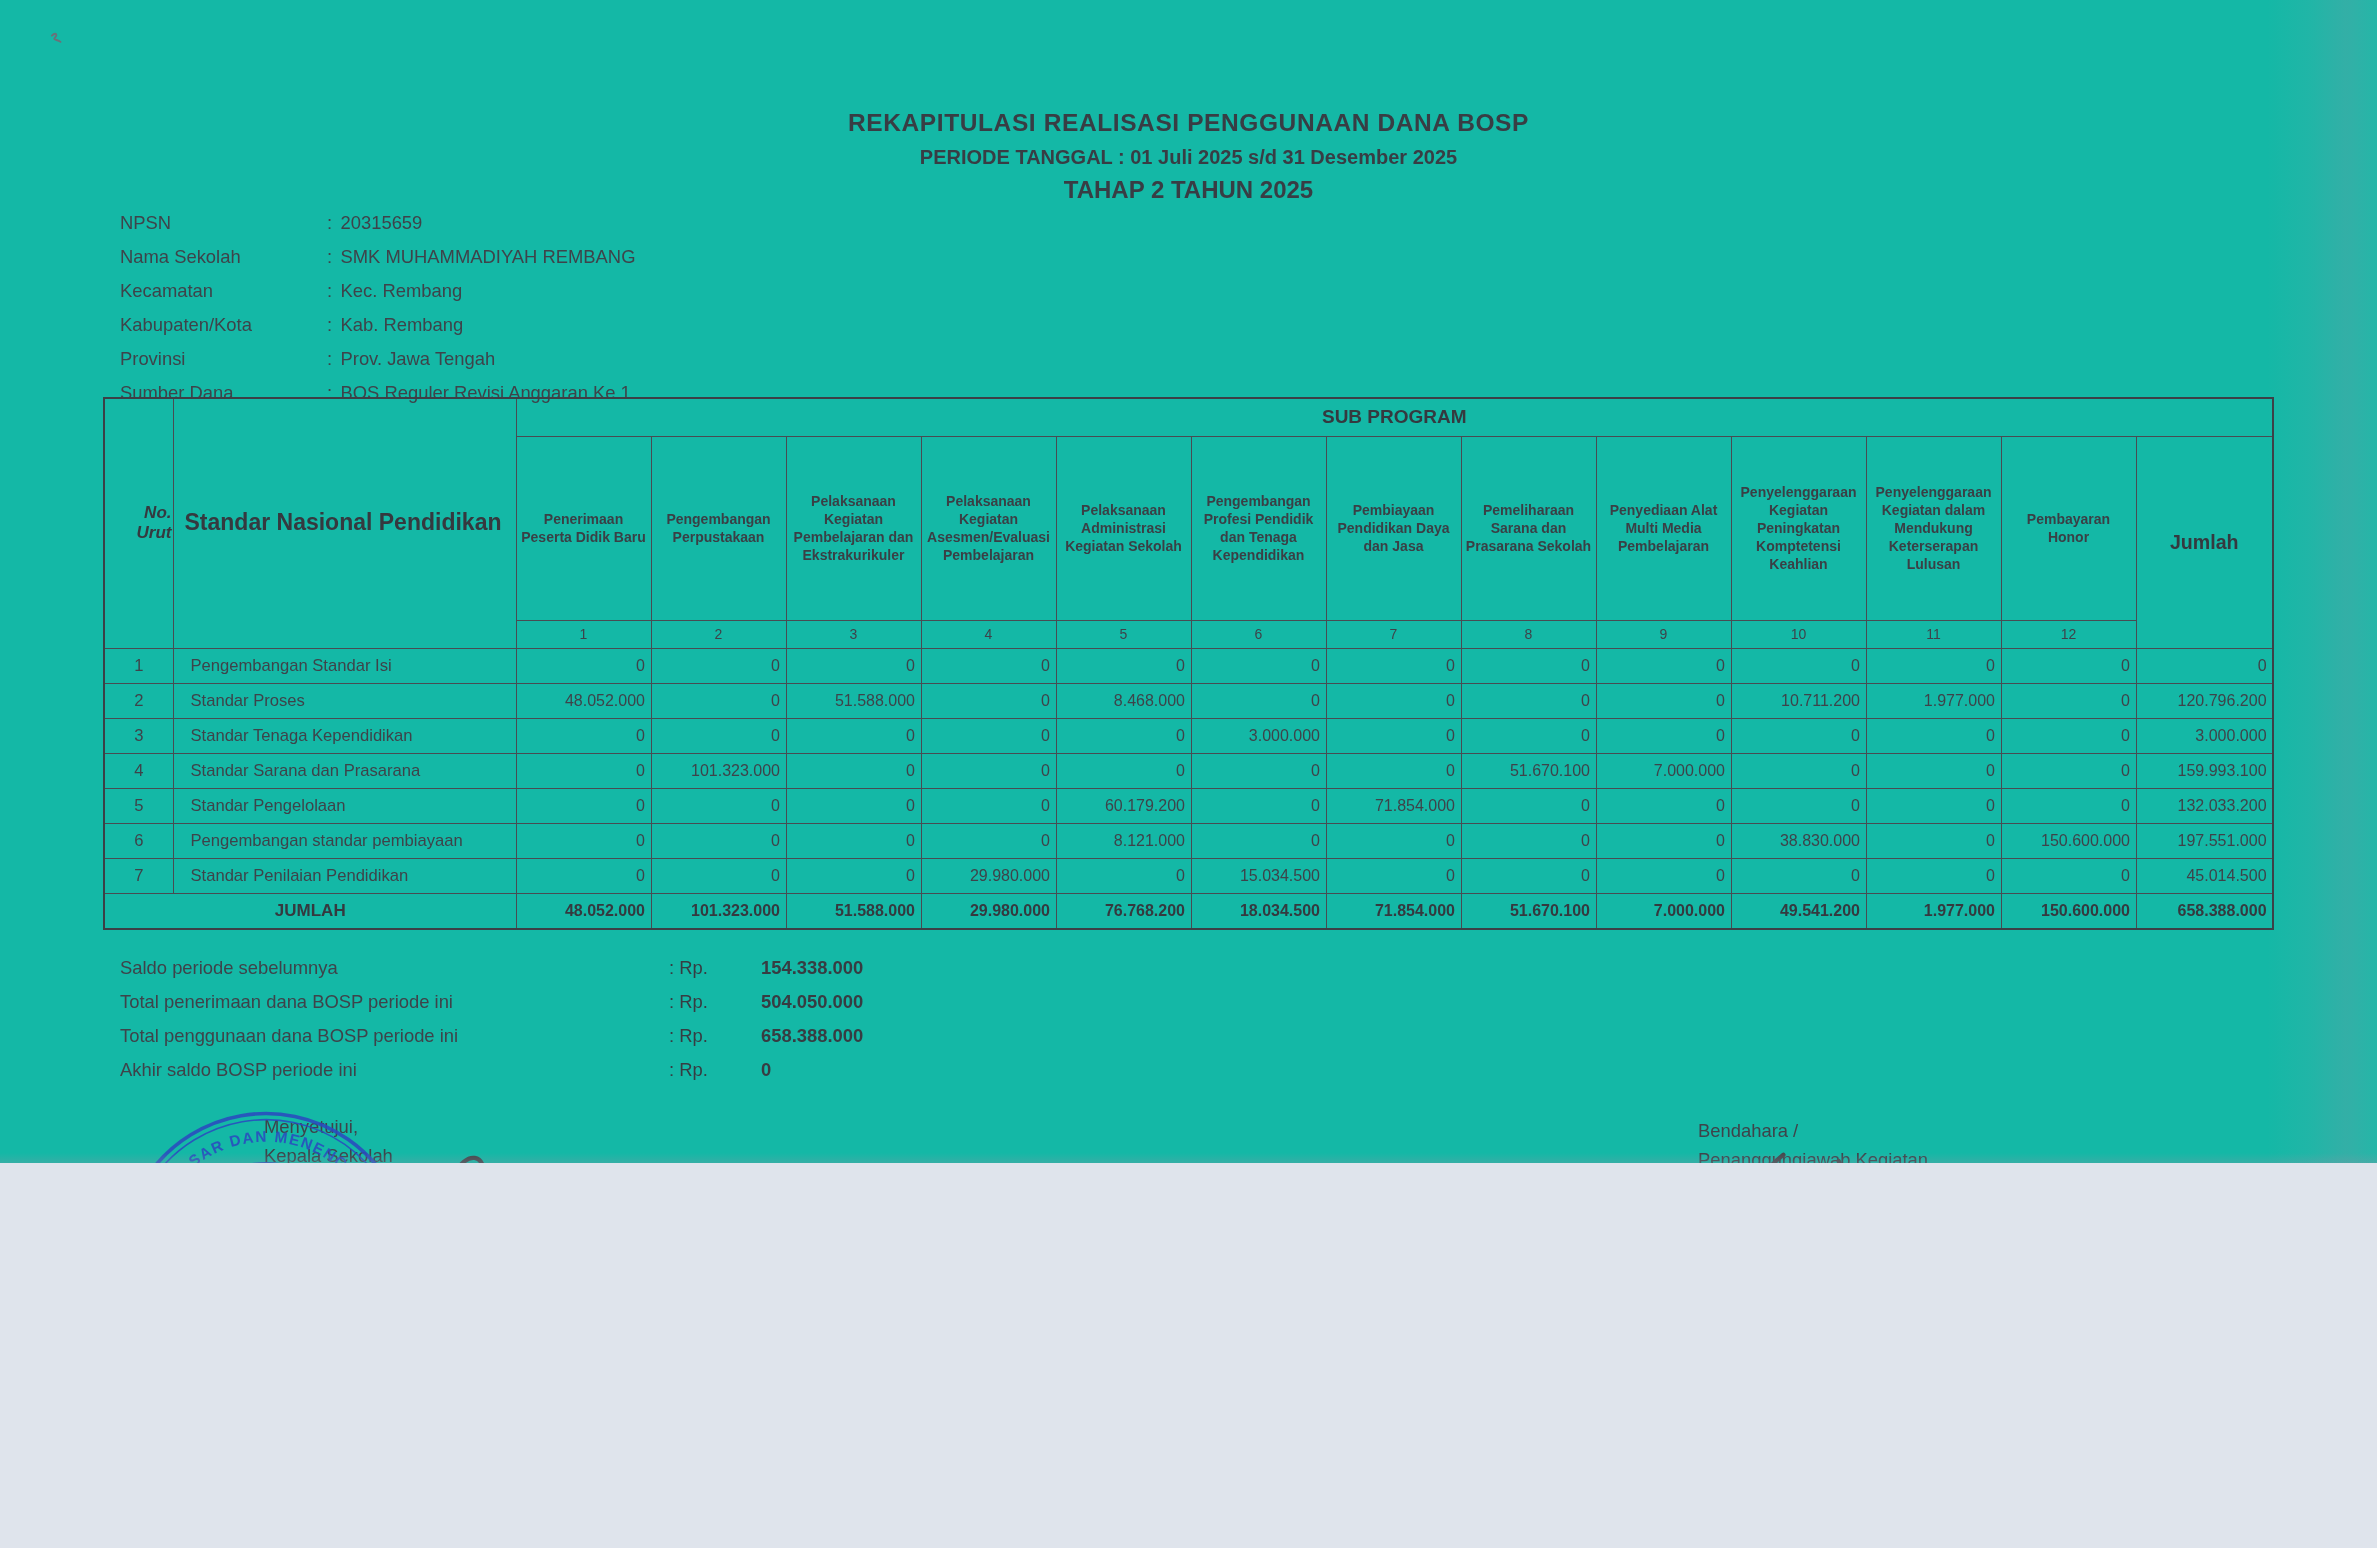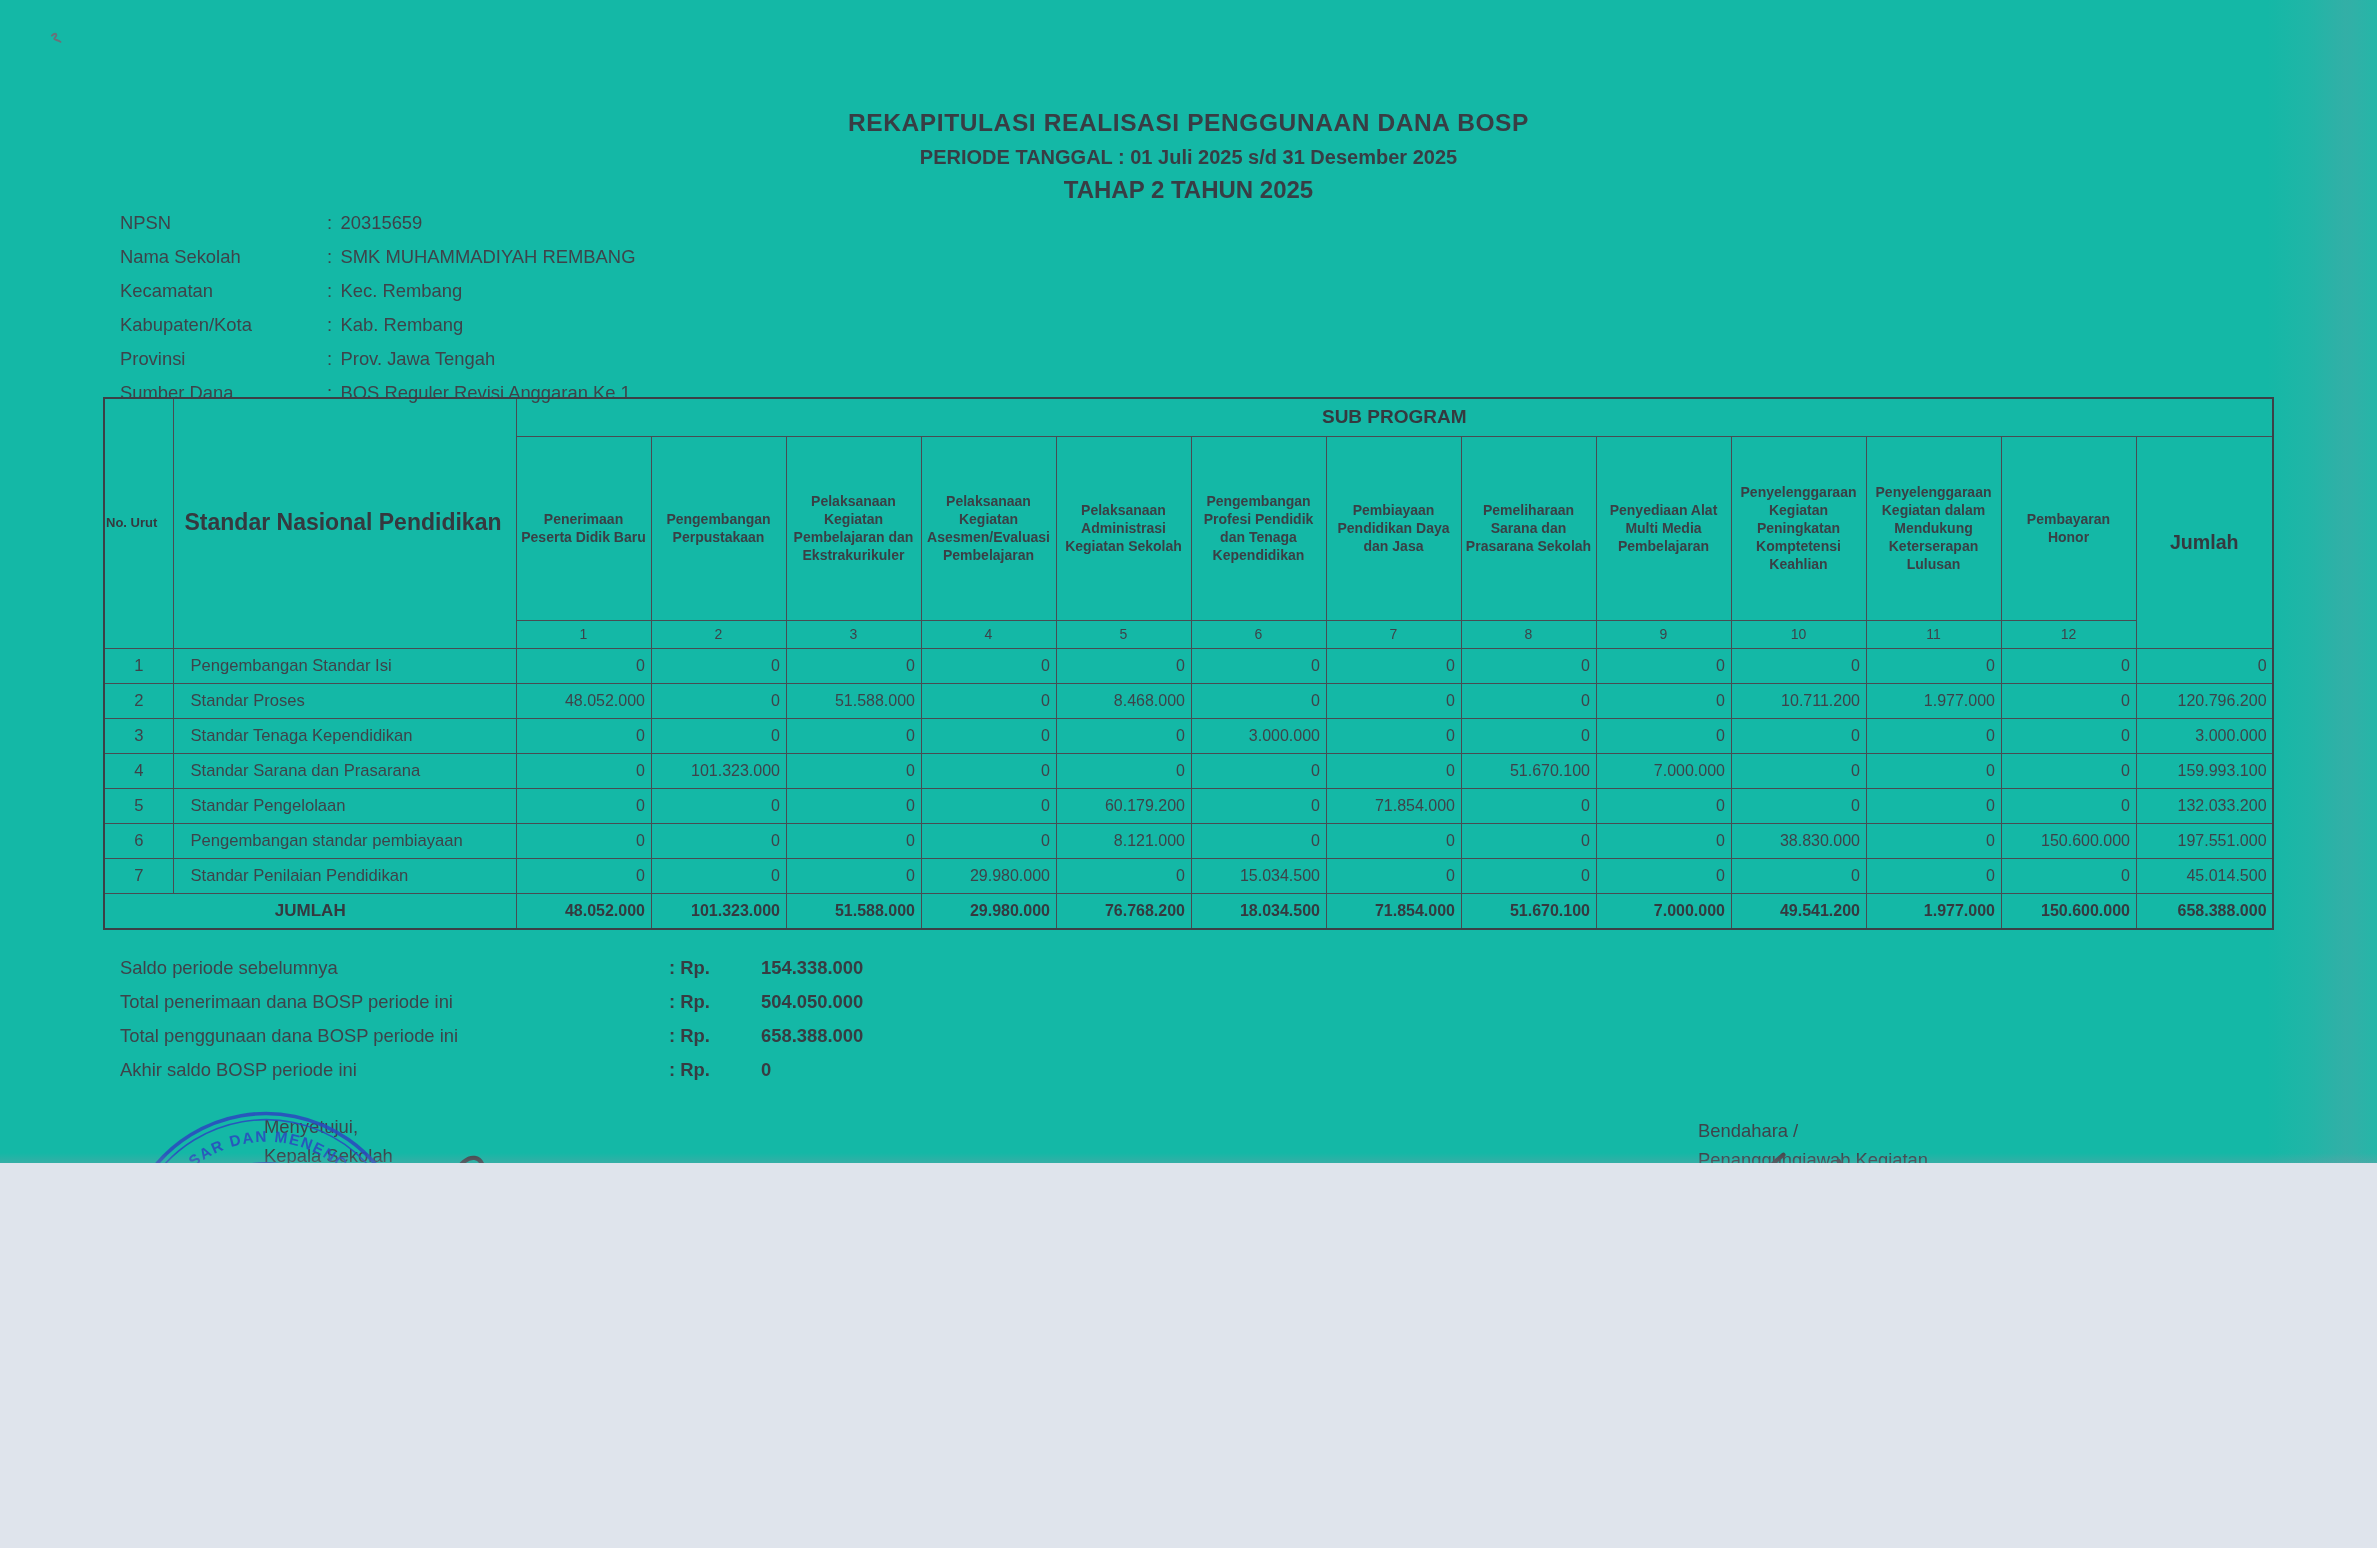--- a/index.html
+++ b/index.html
@@ -26,38 +26,38 @@
   .info-value{white-space:nowrap;}
 
   
   table.main{position:absolute;left:103px;top:397px;width:2169px;border-collapse:collapse;table-layout:fixed;
     border:2.5px solid #3c4046;}
   table.main th,table.main td{border:1.8px solid #484c52;vertical-align:middle;overflow:hidden;}
   .h1-row{height:38px;}
   .h2-row{height:184px;}
   .h3-row{height:28px;}
   .h-subprogram{font-size:19px;font-weight:bold;text-align:center;color:#35393f;}
-  .h-no{font-size:13px;font-weight:bold;text-align:left;color:#35393f;line-height:1.2;}
+  .h-no{font-size:17px;font-weight:bold;text-align:right;color:#35393f;line-height:1.2;font-style:italic;}
   .h-standar{font-size:23px;font-weight:bold;text-align:left;color:#35393f;line-height:1.3;padding-left:11px;}
   .h-col{font-size:14px;font-weight:bold;text-align:center;color:#3a3f45;line-height:1.3;padding:2.5px 3.7px;overflow-wrap:break-word;}
   .h-jumlah{font-size:19.6px;font-weight:bold;text-align:center;color:#35393f;}
   .h-num{font-size:14px;text-align:center;color:#3e434a;}
   tbody tr{height:35px;}
   .c-no{font-size:16.6px;text-align:center;color:#3e434a;}
   .c-name{font-size:16.6px;text-align:left;padding-left:17px;color:#3e434a;white-space:nowrap;}
   .c-num{font-size:16px;text-align:right;padding-right:5.5px;color:#3e434a;white-space:nowrap;}
   .c-jlabel{font-size:17px;font-weight:bold;text-align:center;color:#35393f;}
   .c-bold{font-weight:bold;color:#35393f;}
   .total-row{height:36px;}
 
   
   .summary-block{position:absolute;left:120px;top:951px;}
   .summary-row{display:flex;height:34px;align-items:center;font-size:18.4px;}
   .summary-label{width:549px;color:#3e434a;}
-  .summary-rp{width:92px;font-weight:bold;color:#373c42;}
+  .summary-rp{width:92px;font-weight:normal;color:#373c42;}
   .summary-value{font-weight:bold;color:#373c42;}
 
   
   .sig-left{position:absolute;left:264px;top:1116px;font-size:18.4px;color:#3e434a;}
   .sig-right{position:absolute;left:1698px;top:1120px;font-size:18.4px;color:#3e434a;}
   .sig-line1,.sig-line2{height:29.4px;}
   .sig-name{font-weight:bold;font-size:19px;color:#35393f;}
   .sig-left .sig-name{margin-top:72px;}
   .sig-right .sig-name{margin-top:86px;}
   .sig-rule{border-bottom:2.5px solid #4a4e54;margin-top:13.5px;}

